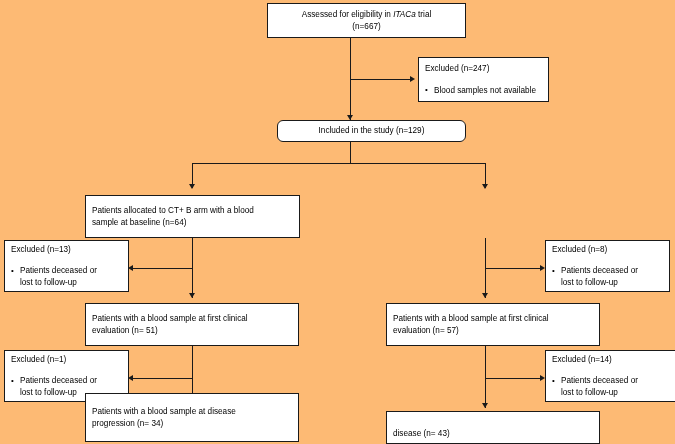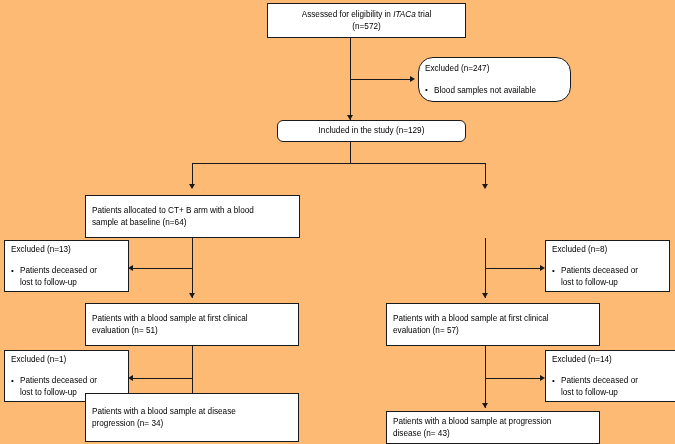--- a/index.html
+++ b/index.html
@@ -95,31 +95,31 @@
   }
 </style>
 </head>
 <body>
 
 <div id="canvas">
 
   <div class="box center" style="left:267px; top:3px; width:199px; height:35px;">
     <span class="txt">
       <span>Assessed for eligibility in </span><span class="ital">ITACa</span><span> trial</span><br>
-      <span>(n=572)</span>
+      <span>(n=667)</span>
     </span>
   </div>
 
   <div class="vline" style="left:350px; top:38px; height:82px;"></div>
   <div class="arr-down" style="left:346.5px; top:115px;"></div>
 
   <div class="hline" style="left:350px; top:79px; width:62px;"></div>
   <div class="arr-right" style="left:410px; top:75.5px;"></div>
 
-  <div class="box left" style="left:418px; top:57px; width:153px; height:45px;border-radius:15px;">
+  <div class="box left" style="left:418px; top:57px; width:131px; height:45px;">
     <span class="txt">
       <span>Excluded  (n=247)</span>
       <span class="bullet-line">Blood samples not available</span>
     </span>
   </div>
 
   <div class="box center" style="left:277px; top:120px; width:189px; height:22px;border-radius:6px;">
     <span class="txt">Included in the study (n=129)</span>
   </div>
 
@@ -206,18 +206,18 @@
 
   <div class="box left" style="left:85px; top:393px; width:214px; height:49px;">
     <span class="txt">
       <span>Patients with a blood sample at disease</span><br>
       <span>progression (n= 34)</span>
     </span>
   </div>
 
   <div class="box left" style="left:386px; top:411px; width:214px; height:33px;">
     <span class="txt">
-      <span>Patients with a blood sample at progression</span><br>
+      <br>
       <span>disease (n= 43)</span>
     </span>
   </div>
 
 </div>
 
 </body></html>

